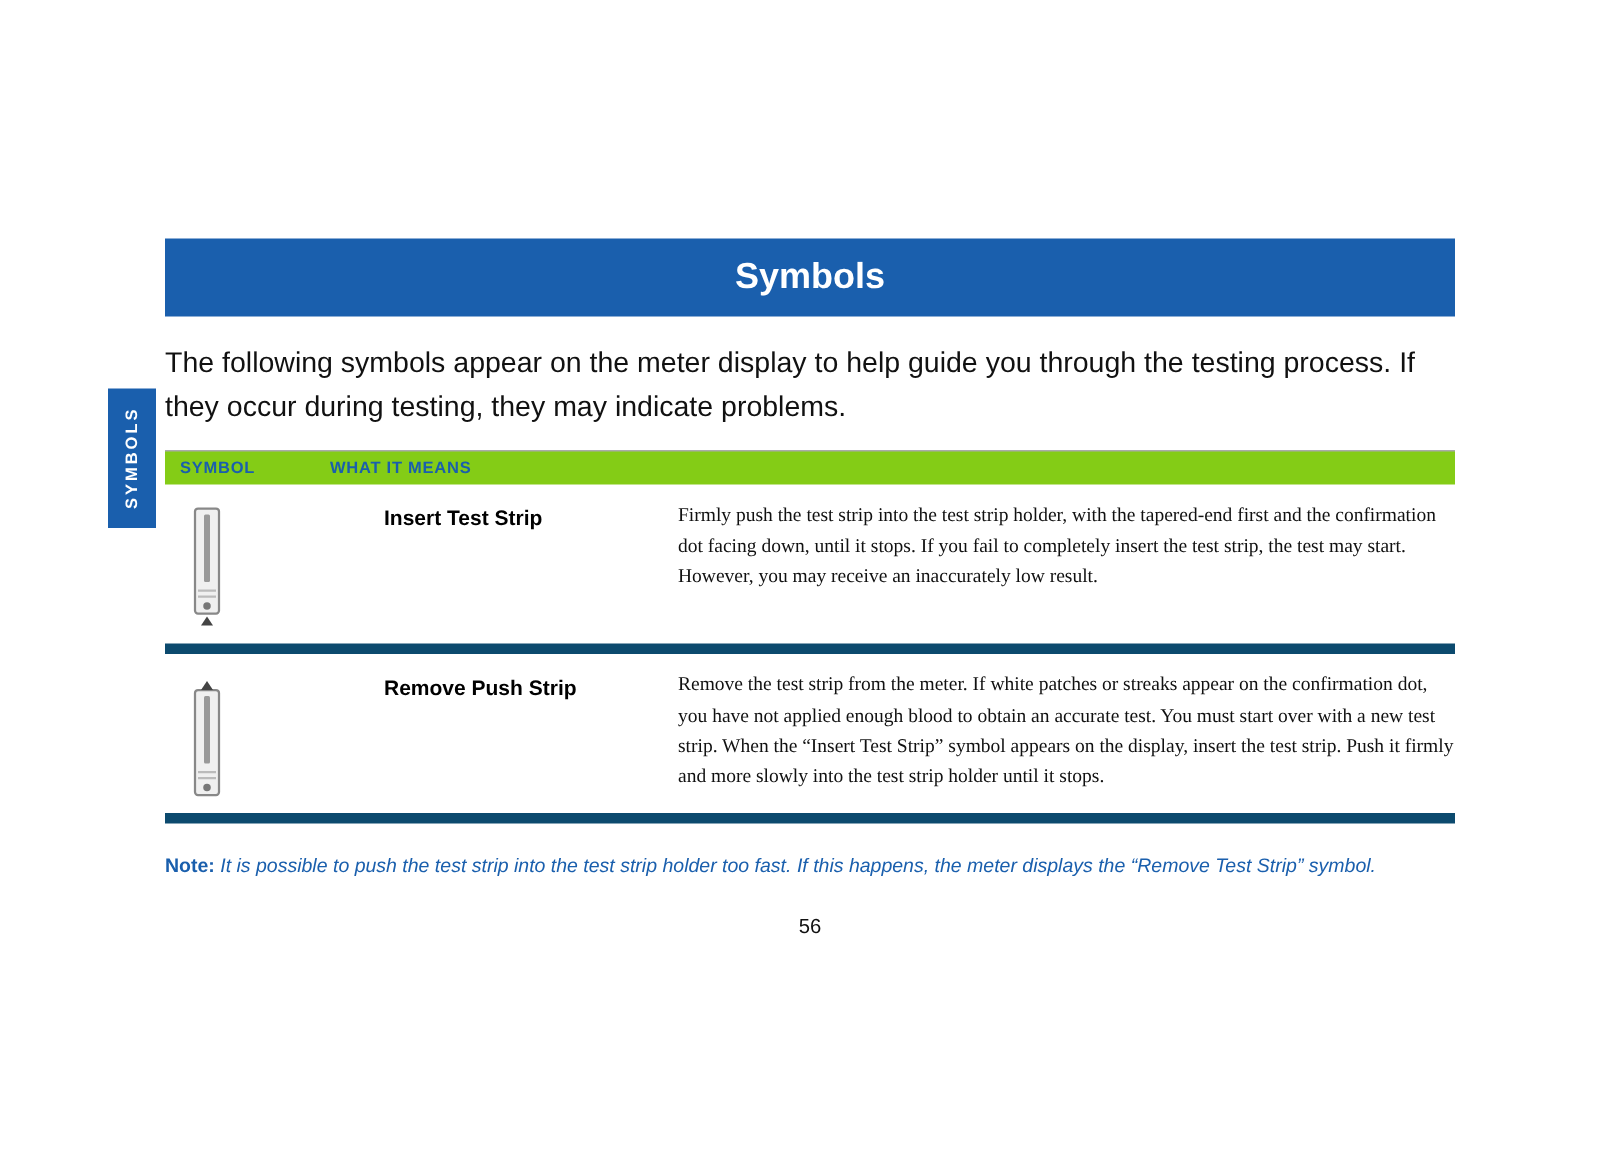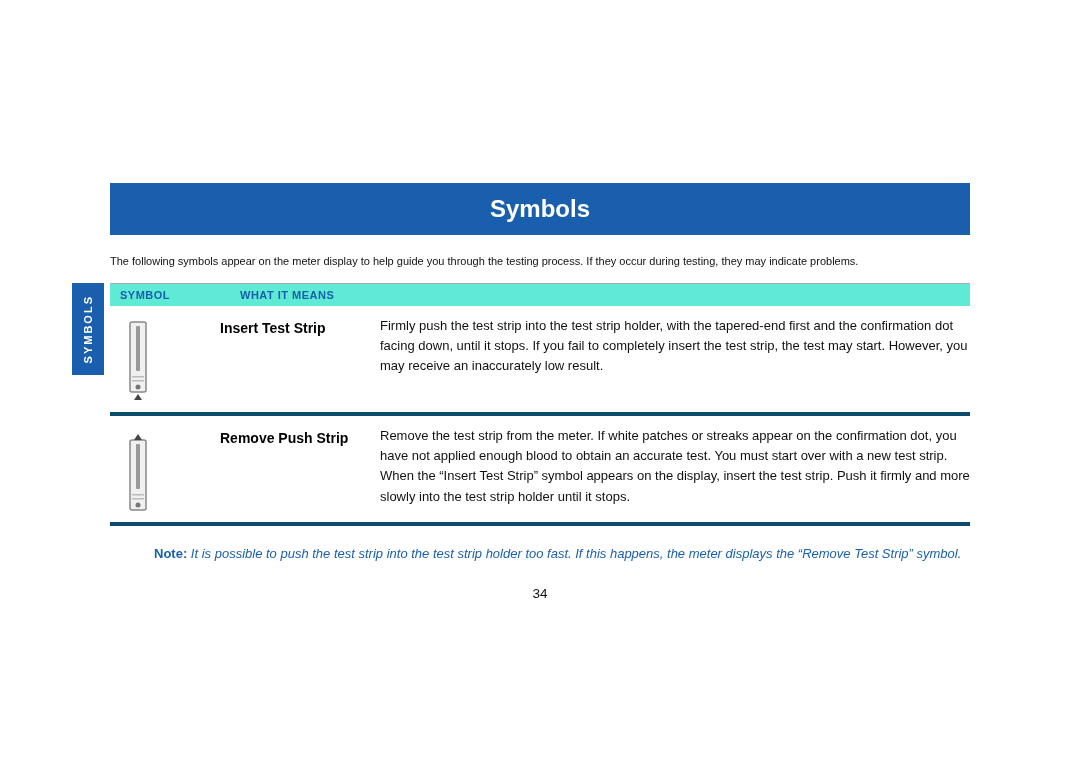--- a/index.html
+++ b/index.html
@@ -56,51 +56,51 @@
     }
 
     .title-bar h1 {
       color: white;
       font-size: 24px;
       font-weight: bold;
     }
 
     
     .intro-text {
-      font-size: 11px;
+      font-size: 19px;
       line-height: 1.5;
       margin-bottom: 14px;
       color: #111;
     }
 
     
     .table-header {
-      background: #5eead4;
+      background: #84cc16;
       display: grid;
       grid-template-columns: 100px 160px 1fr;
       padding: 5px 0 5px 10px;
       border-top: 1px solid #aaa;
-      gap: 20px;
     }
 
     .table-header span {
       font-size: 11px;
       font-weight: bold;
       color: #1a5fad;
       letter-spacing: 0.5px;
       text-transform: uppercase;
     }
 
     
     .table-row {
       display: grid;
       grid-template-columns: 100px 160px 1fr;
-      border-bottom: 4px solid #0c4a6e;
+      border-bottom: 7px solid #0c4a6e;
       padding: 10px 0 10px 10px;
       align-items: start;
+      gap: 36px;
     }
 
     .symbol-cell {
       display: flex;
       align-items: flex-start;
       padding-top: 4px;
     }
 
     .meaning-cell {
       padding-top: 4px;
@@ -109,36 +109,36 @@
 
     .meaning-cell strong {
       font-size: 14px;
       font-weight: bold;
     }
 
     .desc-cell {
       font-size: 13px;
       line-height: 1.55;
       color: #111;
+      font-family: Liberation Serif, serif;
     }
 
     
     .note-section {
       margin-top: 18px;
       font-size: 13px;
       line-height: 1.55;
       color: #1a5fad;
       font-style: italic;
     }
 
     .note-section strong {
       font-weight: bold;
       font-style: normal;
       color: #1a5fad;
-      margin-left: 44px;
     }
 
     
     .page-number {
       text-align: center;
       margin-top: 22px;
       font-size: 13.5px;
       color: #111;
     }
 
@@ -201,14 +201,14 @@
     <div class="meaning-cell">
       <strong>Remove Push Strip</strong>
     </div>
     <div class="desc-cell">Remove the test strip from the meter. If white patches or streaks appear on the confirmation dot, you have not applied enough blood to obtain an accurate test. You must start over with a new test strip. When the “Insert Test Strip” symbol appears on the display, insert the test strip. Push it firmly and more slowly into the test strip holder until it stops.</div>
   </div>
 
   <div class="note-section">
     <strong>Note:</strong><span> It is possible to push the test strip into the test strip holder too fast. If this happens, the meter displays the “Remove Test Strip” symbol.</span>
   </div>
 
-  <div class="page-number">34</div>
+  <div class="page-number">56</div>
 </div>
 
 </body></html>

